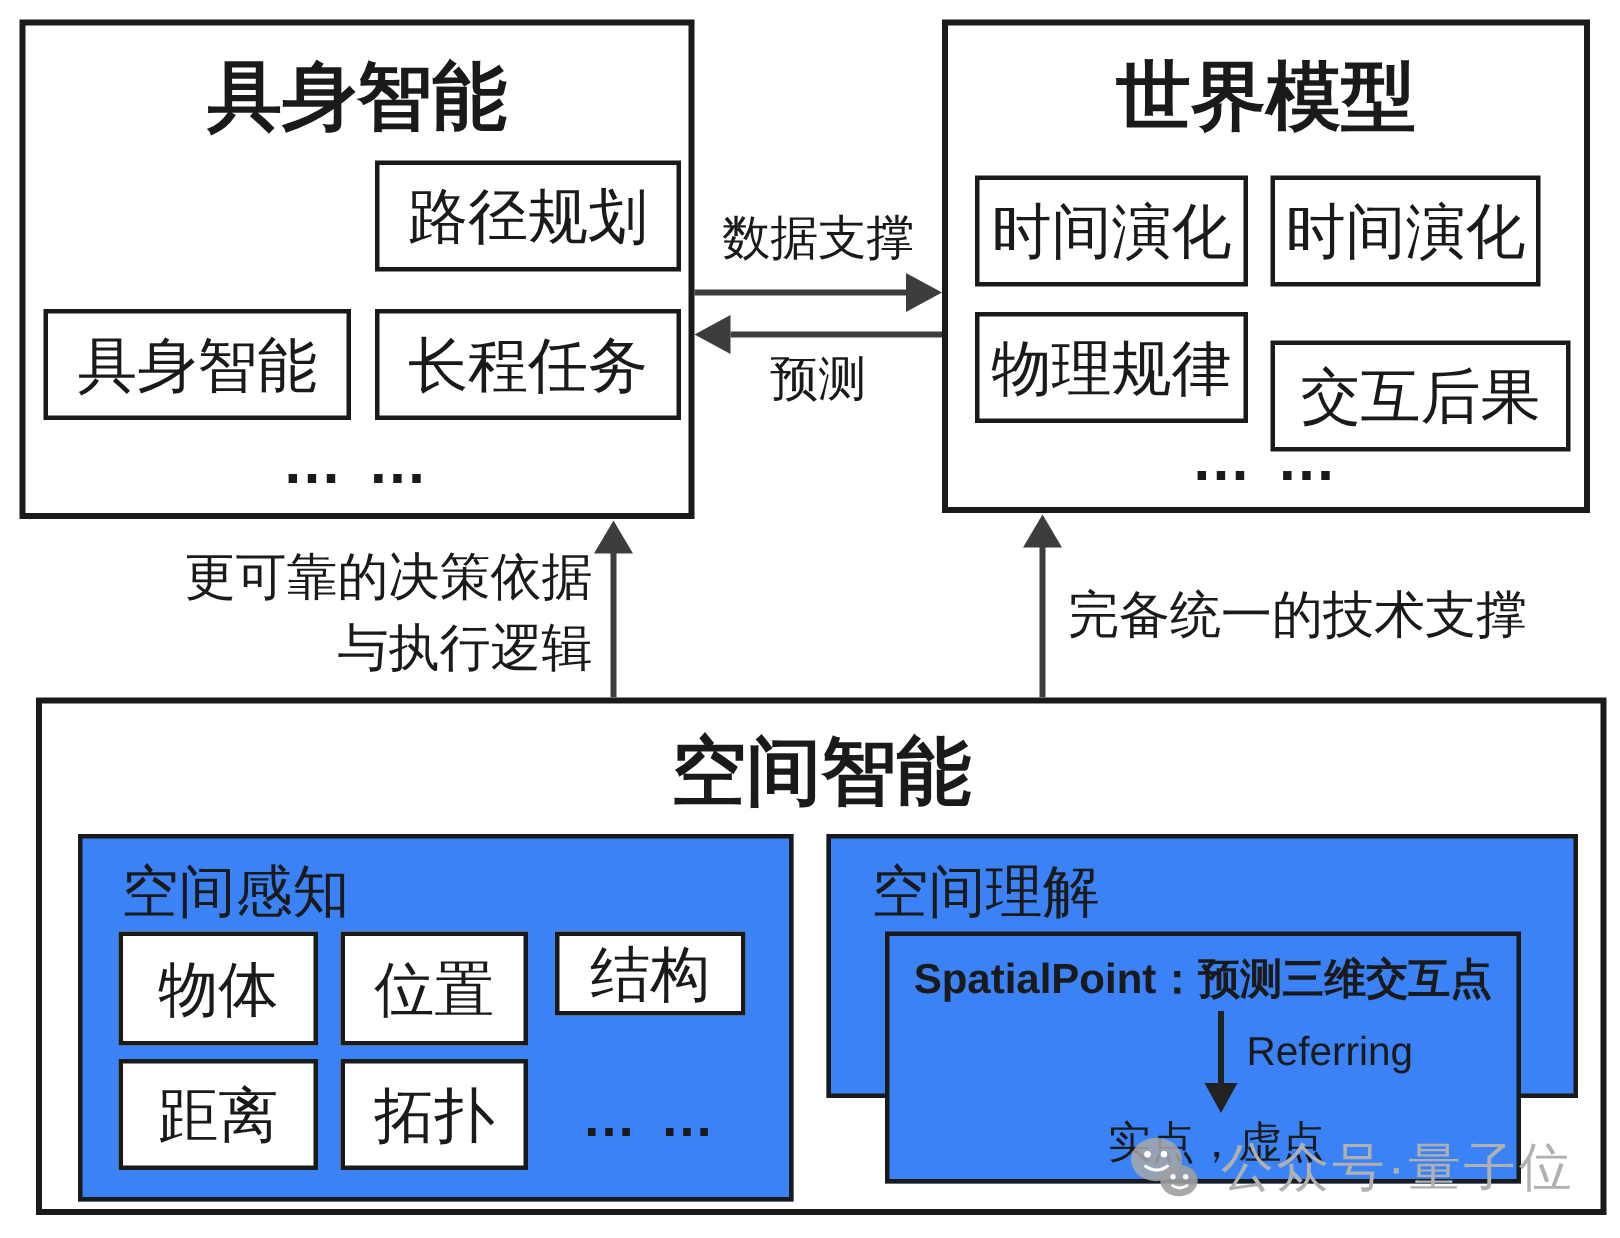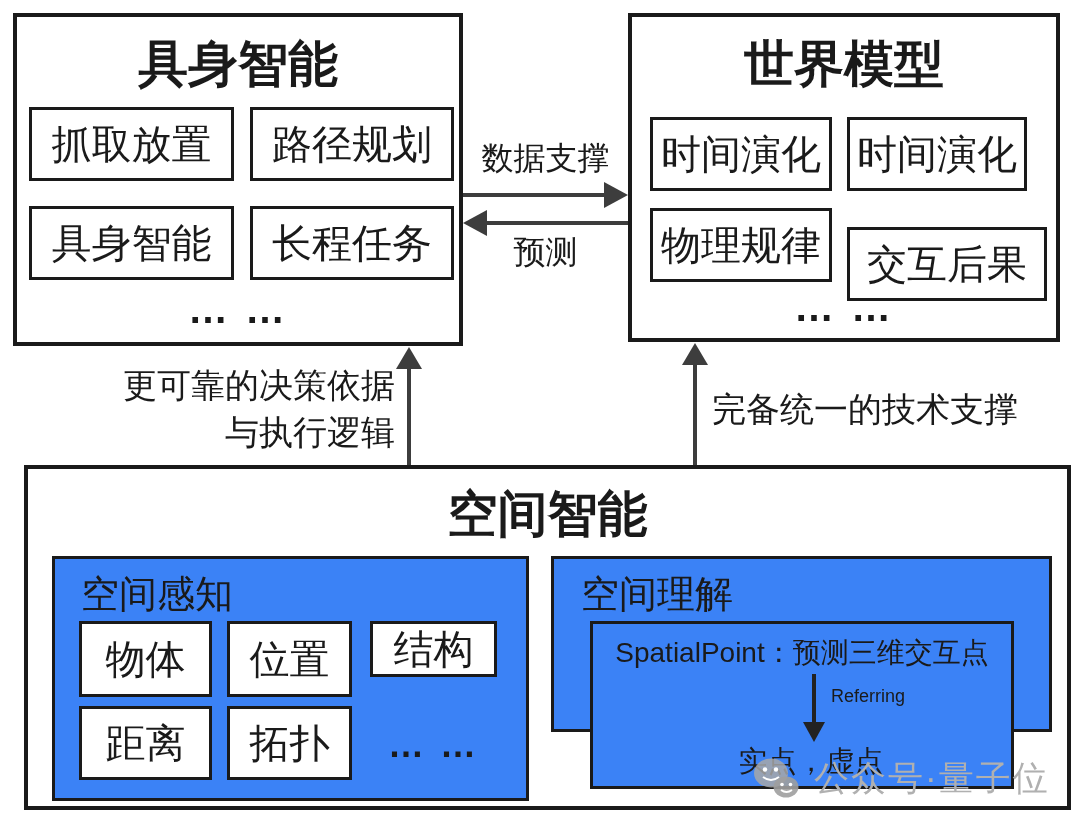--- a/index.html
+++ b/index.html
@@ -18,34 +18,33 @@
   .alabel{position:absolute;font-size:32px;text-align:center;white-space:nowrap;}
   .vlabel{position:absolute;font-size:34px;white-space:nowrap;}
   .hline{position:absolute;background:#3d3d3d;height:4px;}
   .vline{position:absolute;background:#3d3d3d;width:4px;}
   .tri{position:absolute;width:0;height:0;}
   .tri-right{border-top:13px solid transparent;border-bottom:13px solid transparent;border-left:24px solid #3d3d3d;}
   .tri-left{border-top:13px solid transparent;border-bottom:13px solid transparent;border-right:24px solid #3d3d3d;}
   .tri-up{border-left:13px solid transparent;border-right:13px solid transparent;border-bottom:22px solid #3d3d3d;}
   .tri-down-dark{border-left:11px solid transparent;border-right:11px solid transparent;border-top:20px solid #222222;}
   .spline{position:absolute;background:#222222;width:4px;}
-  .spheadline{position:absolute;left:0;right:0;top:10px;text-align:center;font-size:28px;white-space:nowrap;}
-  .refer{position:absolute;font-size:18px;white-space:nowrap;}
+  .spheadline{position:absolute;left:0;right:0;top:10px;text-align:center;font-size:28px;white-space:nowrap;font-weight:bold;}
+  .refer{position:absolute;font-size:27px;white-space:nowrap;}
   .result{position:absolute;left:0;right:0;text-align:center;font-size:29px;white-space:nowrap;}
   .watermark{position:absolute;display:flex;align-items:center;gap:14px;color:#b0b0b0;z-index:5;}
   .watermark .wm-text{font-size:35px;letter-spacing:2px;white-space:nowrap;}
 </style>
 </head>
 <body>
 
 <div class="stage">
 
   <div class="box" style="left:13px;top:13px;width:450px;height:333px;">
     <div class="title" style="top:14px;">具身智能</div>
-    <div class="subbox" style="left:12px;top:90px;width:205px;height:74px;">抓取放置</div>
     <div class="subbox" style="left:233px;top:90px;width:204px;height:74px;">路径规划</div>
     <div class="subbox" style="left:12px;top:189px;width:205px;height:74px;">具身智能</div>
     <div class="subbox" style="left:233px;top:189px;width:204px;height:74px;">长程任务</div>
     <div class="ellipsis" style="left:0;right:0;top:270px;">… …</div>
   </div>
 
   <div class="box" style="left:628px;top:13px;width:432px;height:329px;">
     <div class="title" style="top:14px;">世界模型</div>
     <div class="subbox" style="left:18px;top:100px;width:182px;height:74px;">时间演化</div>
     <div class="subbox" style="left:215px;top:100px;width:180px;height:74px;">时间演化</div>

